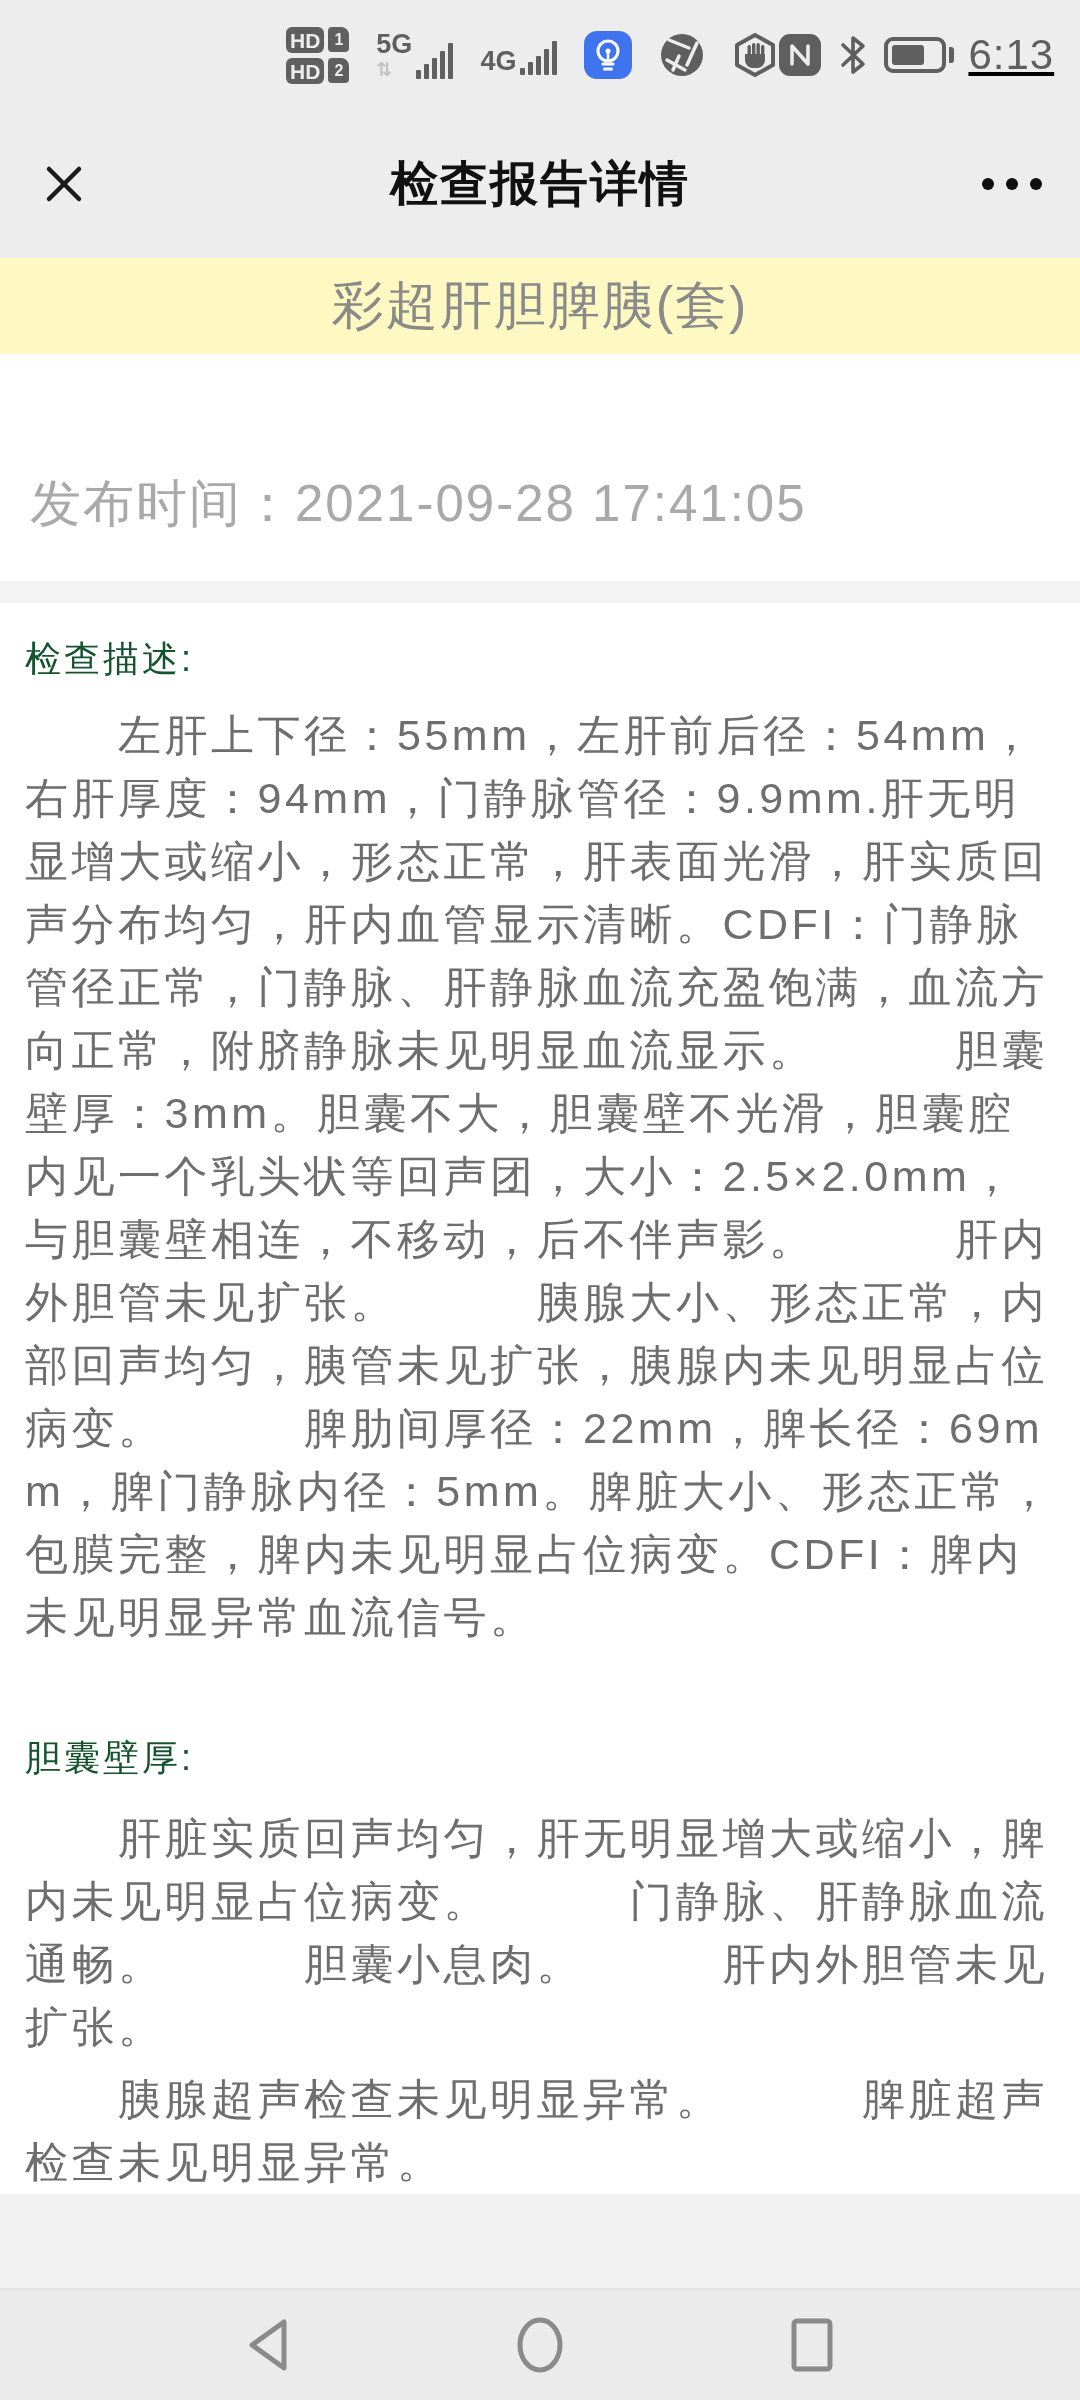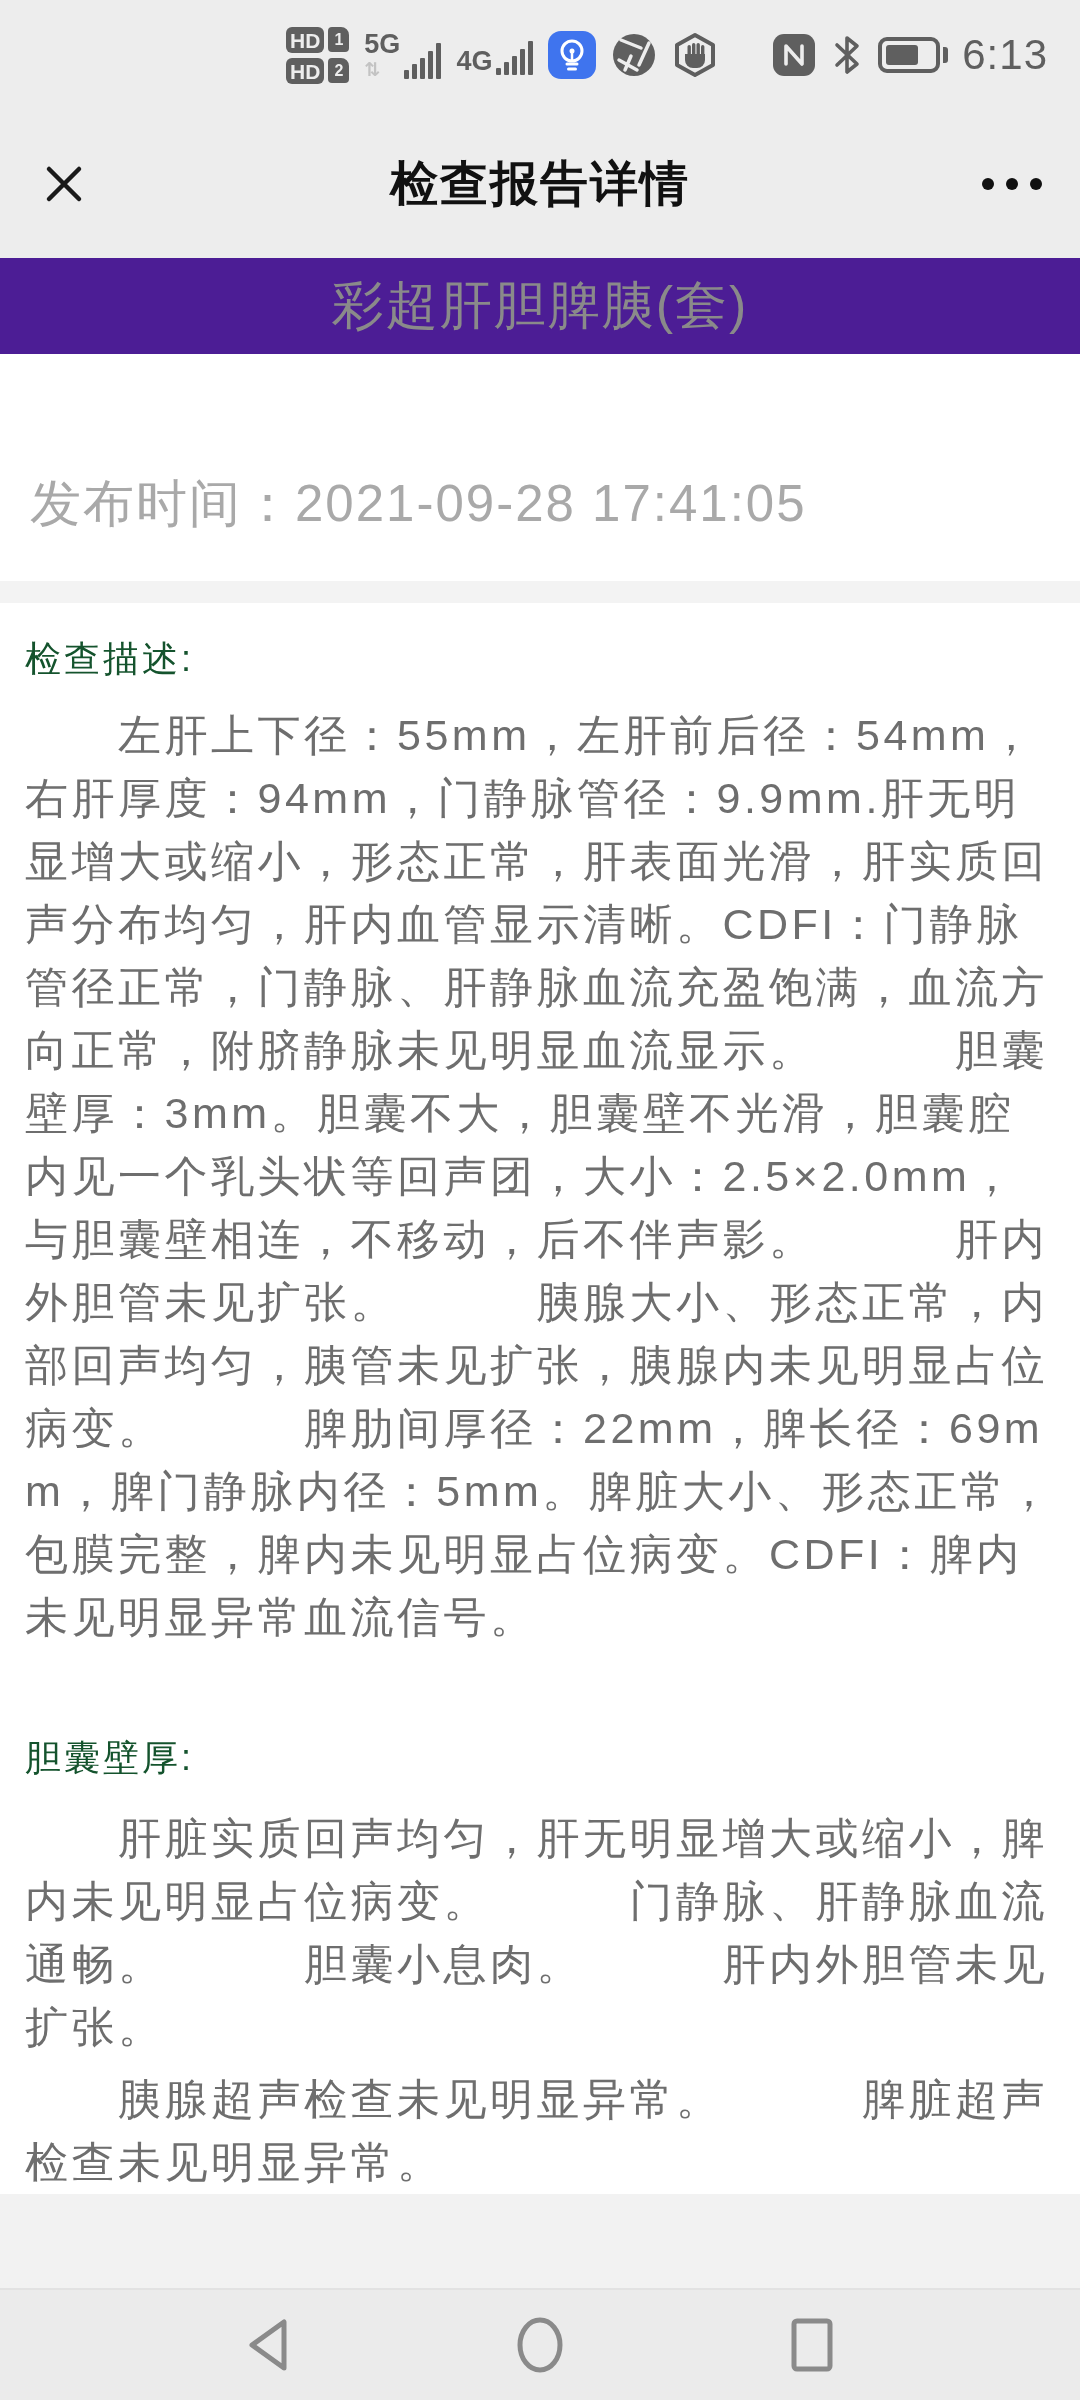--- a/index.html
+++ b/index.html
@@ -10,22 +10,22 @@
     display:flex; flex-direction:column;
     overflow:hidden;
   }
 
   
   .status-bar {
     height:110px; background:#ededed;
     display:flex; align-items:center; justify-content:space-between;
     flex-shrink:0;
   }
-  .status-left { display:flex; align-items:center; gap:15px; margin-left:286px; }
-  .status-right { display:flex; align-items:center; gap:14px; margin-right:32px; }
+  .status-left { display:flex; align-items:center; gap:27px; margin-left:286px; }
+  .status-right { display:flex; align-items:center; gap:14px; margin-right:32px;text-decoration:underline; }
   .hd-stack { display:flex; flex-direction:column; gap:5px; }
   .hd-row { display:flex; align-items:center; gap:4px; }
   .hd-chip {
     background:#5f5f5f; color:#ededed; font-weight:700;
     font-size:21px; line-height:1; padding:3px 4px 2px; border-radius:6px;
   }
   .sim-chip {
     background:#5f5f5f; color:#ededed; font-weight:700;
     width:21px; height:25px; border-radius:4px 8px 4px 4px;
     display:grid; place-items:center; font-size:16px;
@@ -61,21 +61,21 @@
     width:100%; text-align:center;
     font-size:48px; font-weight:700; color:#111111; letter-spacing:2px;
   }
   .more-btn { position:absolute; right:38px; top:50%; transform:translateY(-50%);
     display:flex; gap:12px; align-items:center; height:48px; }
   .more-btn i { width:12px; height:12px; border-radius:50%; background:#111111; display:block; }
 
   
   .content { background:#ffffff; flex-shrink:0; }
   .report-title-band {
-    height:96px; background:#4c1d95;
+    height:96px; background:#fef9c3;
     display:flex; align-items:center; justify-content:center;
   }
   .report-title { font-size:52px; color:#8a8a8a; letter-spacing:2px; }
   .publish-row {
     margin:116px 0 0 30px;
     font-size:51px; color:#a9a9a9; letter-spacing:2px;
   }
   .section-strip { height:22px; background:#f3f3f3; margin-top:42px; }
   .section { padding:0 25px; }
   .section-heading {

